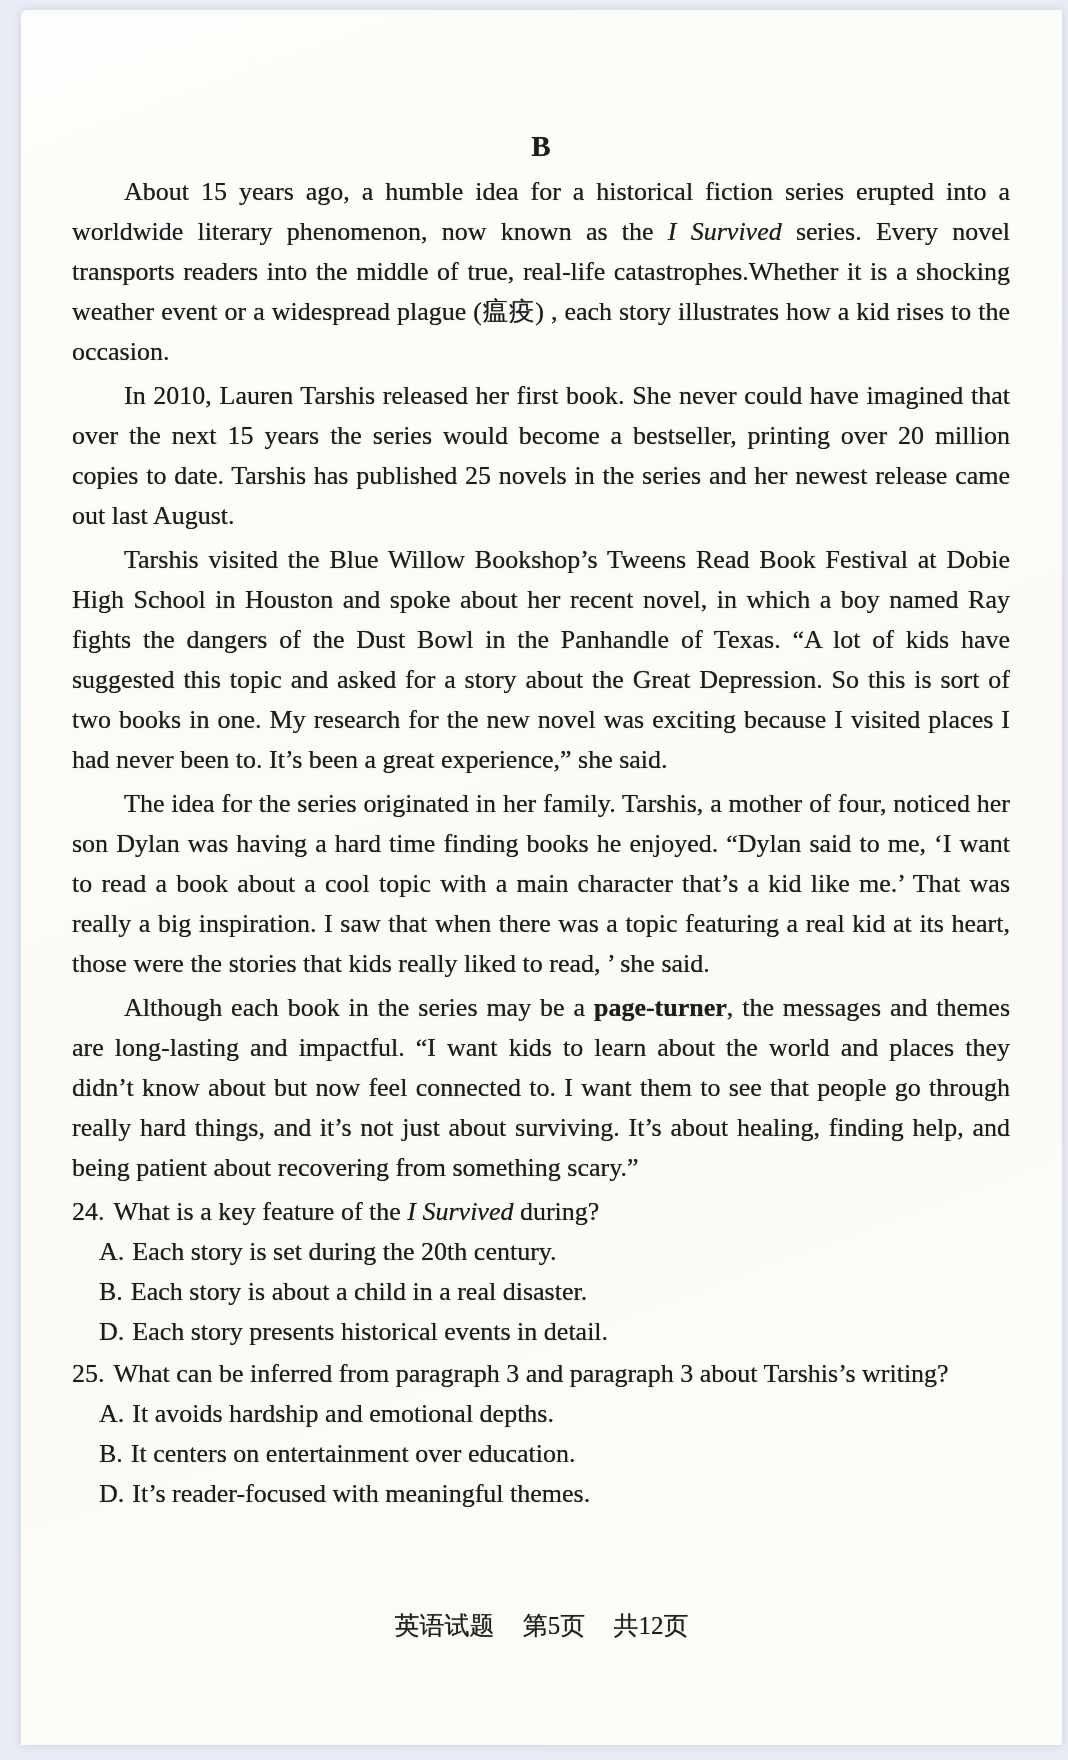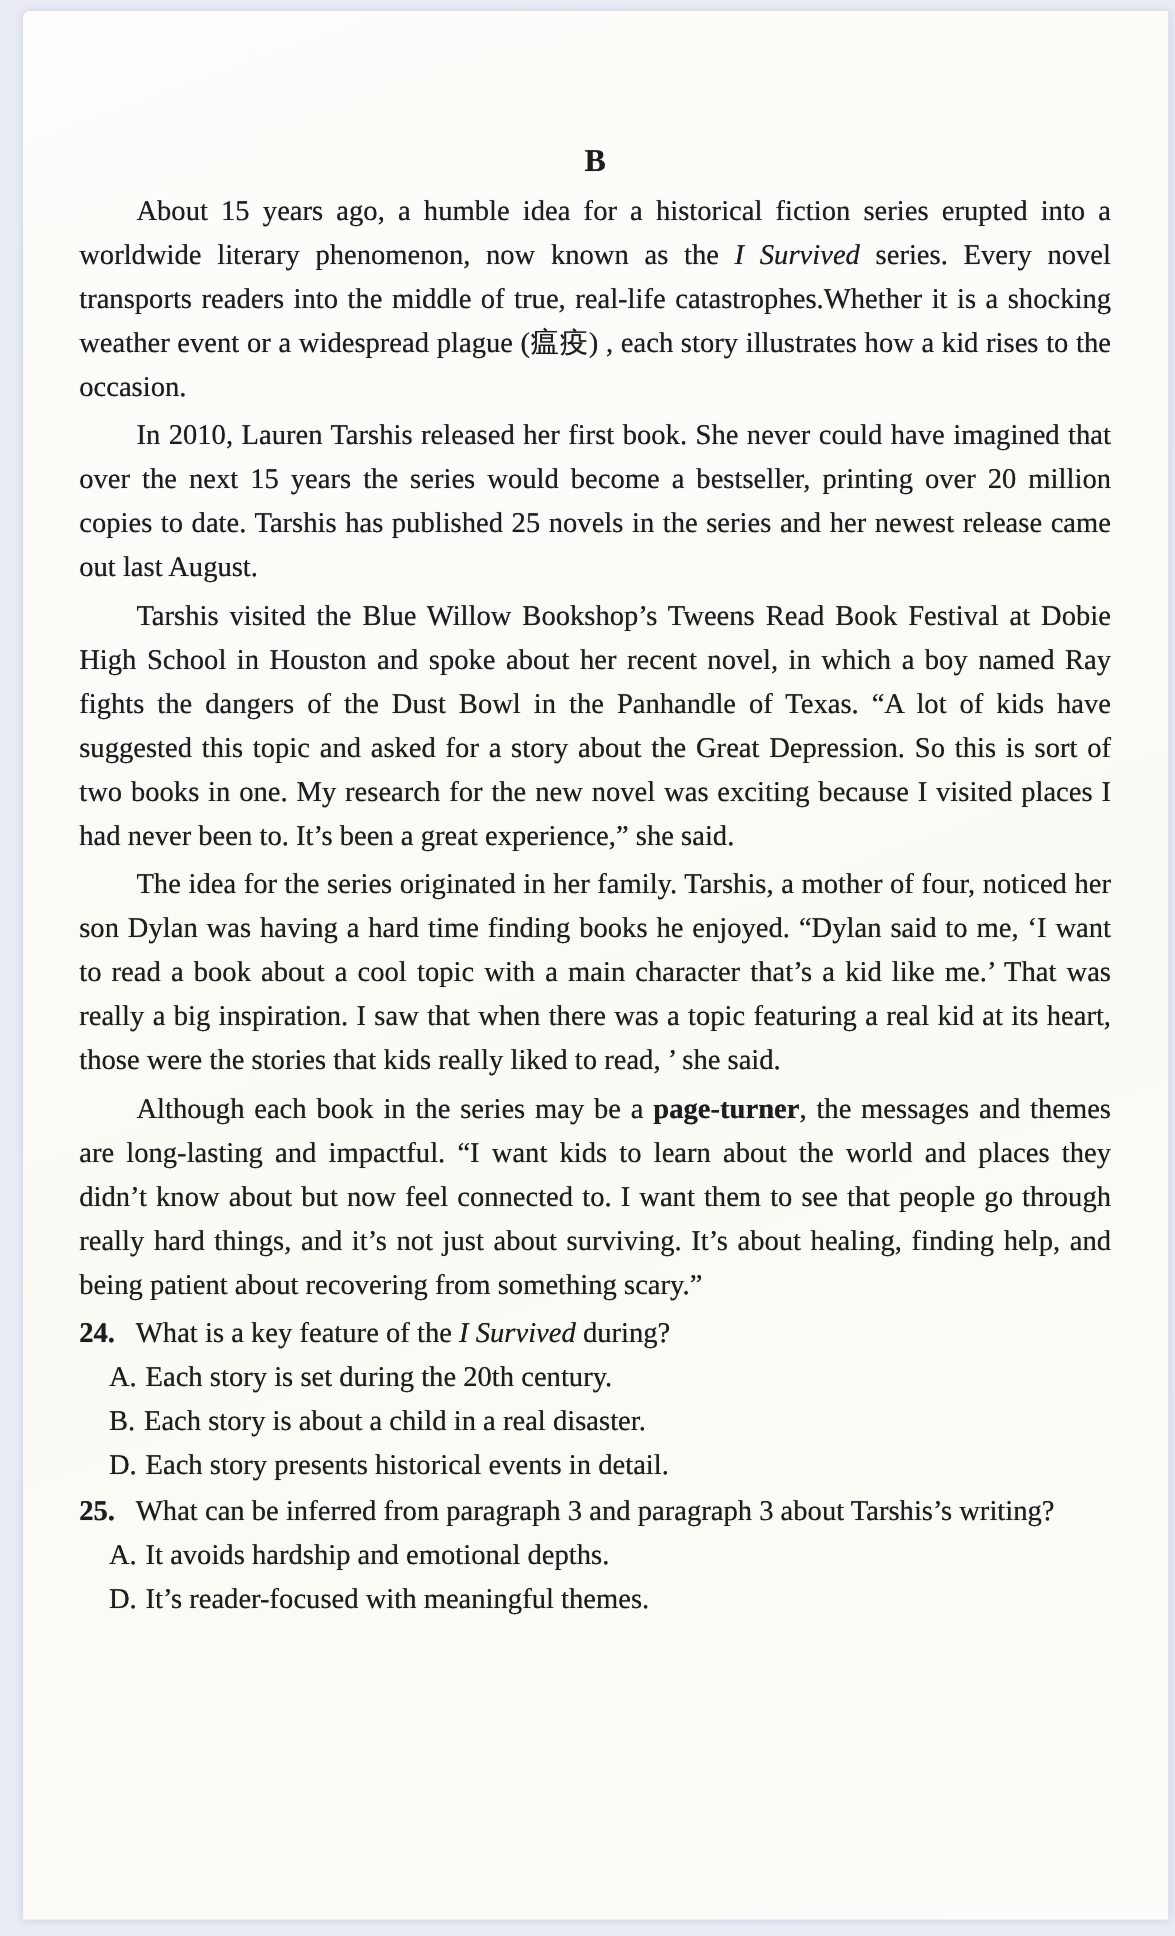--- a/index.html
+++ b/index.html
@@ -40,21 +40,21 @@
   }
   .para {
     margin: 0 0 4px 0;
     text-align: justify;
     text-indent: 52px;
   }
   .ital { font-style: italic; }
   .bld  { font-weight: bold; }
   .question { margin: 2px 0 0 0; }
   .q-stem { margin: 0; text-align: left; }
-  .qnum { margin-right: 19px; font-weight: bold; }
+  .qnum { margin-right: 9px; }
   .q-options p {
     margin: 0;
     padding-left: 27px;
   }
   .opt-label { margin-right: 8px; }
   .footer {
     position: absolute;
     left: 0;
     right: 0;
     bottom: 102px;
@@ -93,19 +93,25 @@
         <p><span class="opt-label">A.</span><span>Each story is set during the 20th century.</span></p>
         <p><span class="opt-label">B.</span><span>Each story is about a child in a real disaster.</span></p>
         <p><span class="opt-label">D.</span><span>Each story presents historical events in detail.</span></p>
       </div>
     </div>
 
     <div class="question">
       <p class="q-stem"><span class="qnum">25.</span><span>What can be inferred from paragraph 3 and paragraph 3 about Tarshis’s writing?</span></p>
       <div class="q-options">
         <p><span class="opt-label">A.</span><span>It avoids hardship and emotional depths.</span></p>
+        <p><span class="opt-label">B.</span><span>It centers on entertainment over education.</span></p>
         <p><span class="opt-label">D.</span><span>It’s reader-focused with meaningful themes.</span></p>
       </div>
     </div>
 
   </div>
 
+  <div class="footer">
+    <span>英语试题</span>
+    <span class="gap-l">第5页</span>
+    <span class="gap-l">共12页</span>
+  </div>
 </div>
 
 </body></html>

